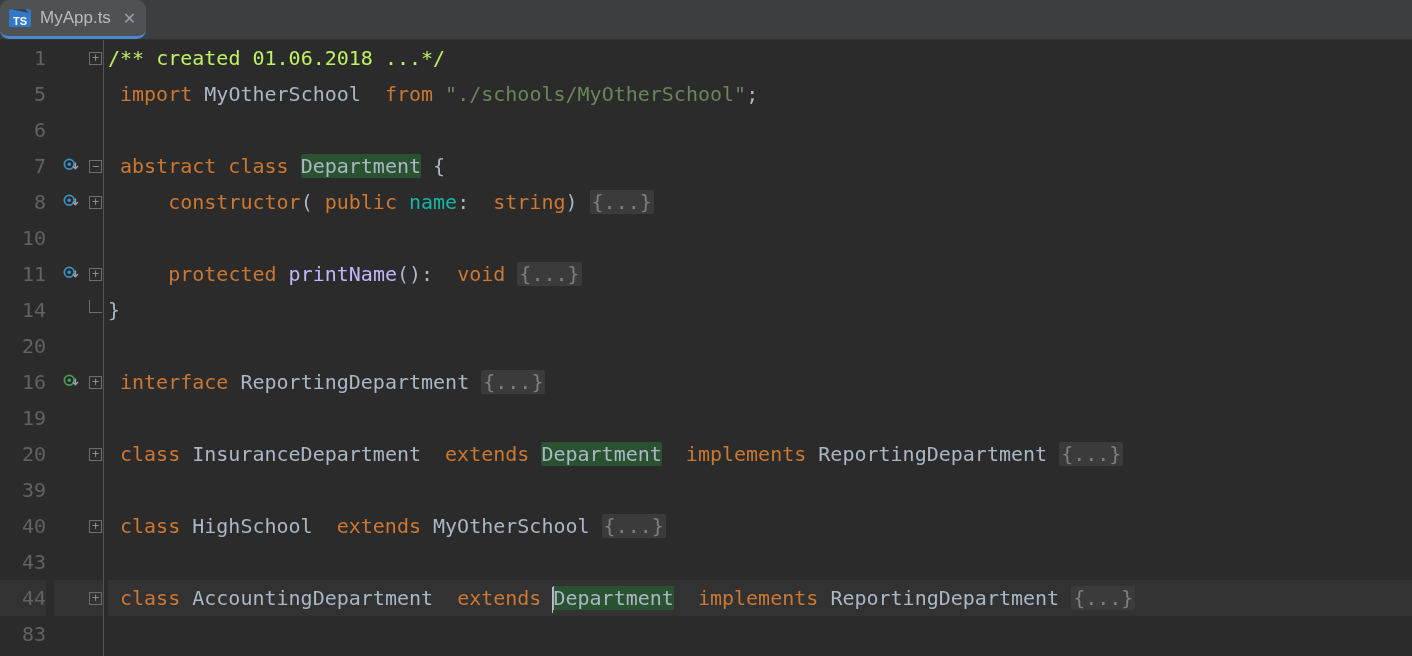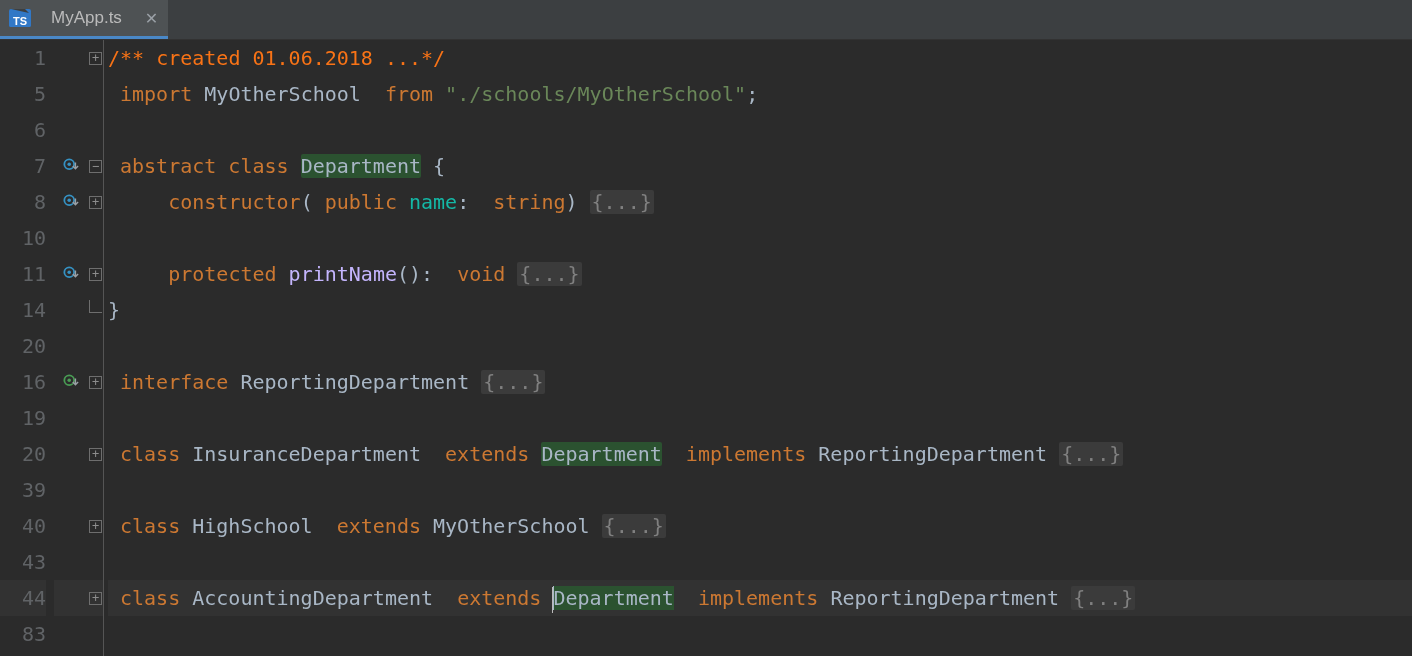--- a/index.html
+++ b/index.html
@@ -20,24 +20,25 @@
     border-bottom: 1px solid #323232;
     display: flex;
     align-items: stretch;
   }
   .tab {
     display: flex;
     align-items: center;
     padding: 0 10px 0 8px;
     background: #4e5254;
     border-bottom: 3px solid #4a88c7;
-    gap: 19px;
+    gap: 8px;
     color: #bbbbbb;
     font-family: -apple-system, "Segoe UI", Arial, sans-serif;
     font-size: 17px;
+    border-radius: 9px;
   }
   .tab .ts-icon {
     width: 24px; height: 24px;
     display: inline-flex; align-items: center; justify-content: center;
   }
   .tab .close {
     color: #9aa0a6;
     font-size: 16px;
     padding-left: 4px;
   }
@@ -105,21 +106,21 @@
   
   .mark-ov {
     width: 16px; height: 16px;
     display: inline-flex; align-items: center; justify-content: center;
   }
   .mark-ov svg { display:block; }
 
   
   .kw   { color: #cc7832; margin-left: 12px; }       
   .str  { color: #6a8759; }       
-  .cmt  { color: #f97316; margin-top: 20px; }       
+  .cmt  { color: #bef264; margin-top: 20px; }       
   .id   { color: #a9b7c6; }       
   .fn   { color: #c4b5fd; }
   .punc { color: #a9b7c6; }
   .param{ color: #14b8a6; margin-top: 40px; }  
   .usage{ background: #2b5230; border-radius: 2px; padding: 0 0; }
   .usage-cur { background: #2b5230; box-shadow: inset 1px 0 0 #a9b7c6; }
   .folded {
     background: #3b3b3b;
     color: #808080;
     border-radius: 2px;

